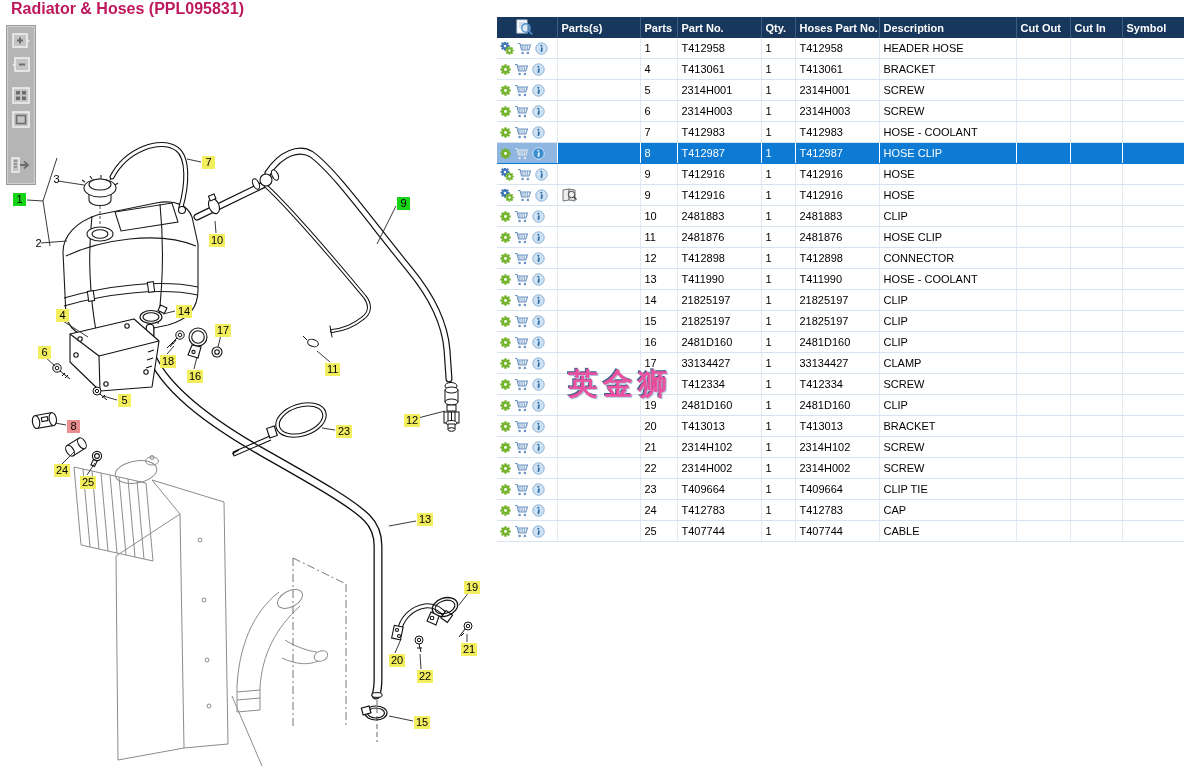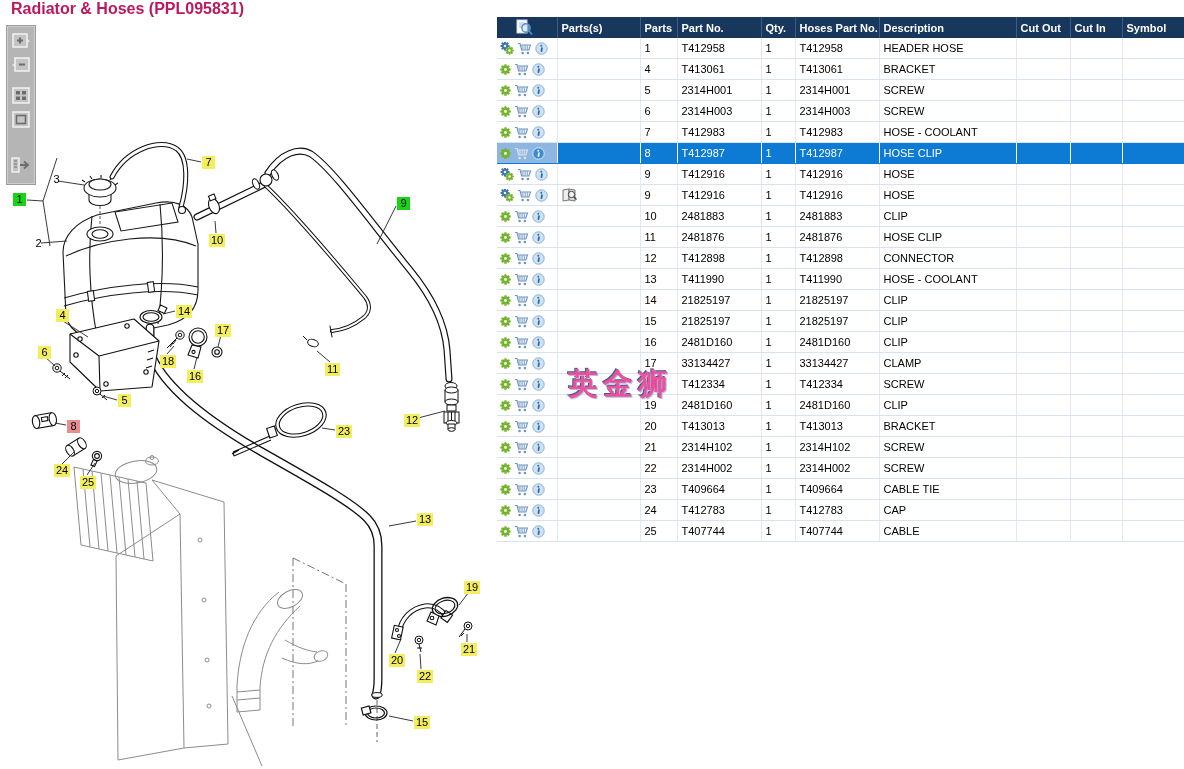--- a/index.html
+++ b/index.html
@@ -1318,21 +1318,21 @@
                   <rect x="5.8" y="5.3" width="1.8" height="4.8" rx=".9" fill="#2e6da4" transform="rotate(8 6.7 7.7)"></rect>
                 </svg>
               </span>
             </div>
           </td>
           <td></td>
           <td>23</td>
           <td>T409664</td>
           <td>1</td>
           <td>T409664</td>
-          <td>CABLE TIE</td>
+          <td>CLIP TIE</td>
           <td></td>
           <td></td>
           <td></td>
         </tr>
         <tr>
           <td class="iconcell">
             <div class="rowicons">
               <span>
                 <svg width="11" height="11" viewBox="0 0 12 12">
                   <g transform="translate(6,6)" fill="#72b32a">

